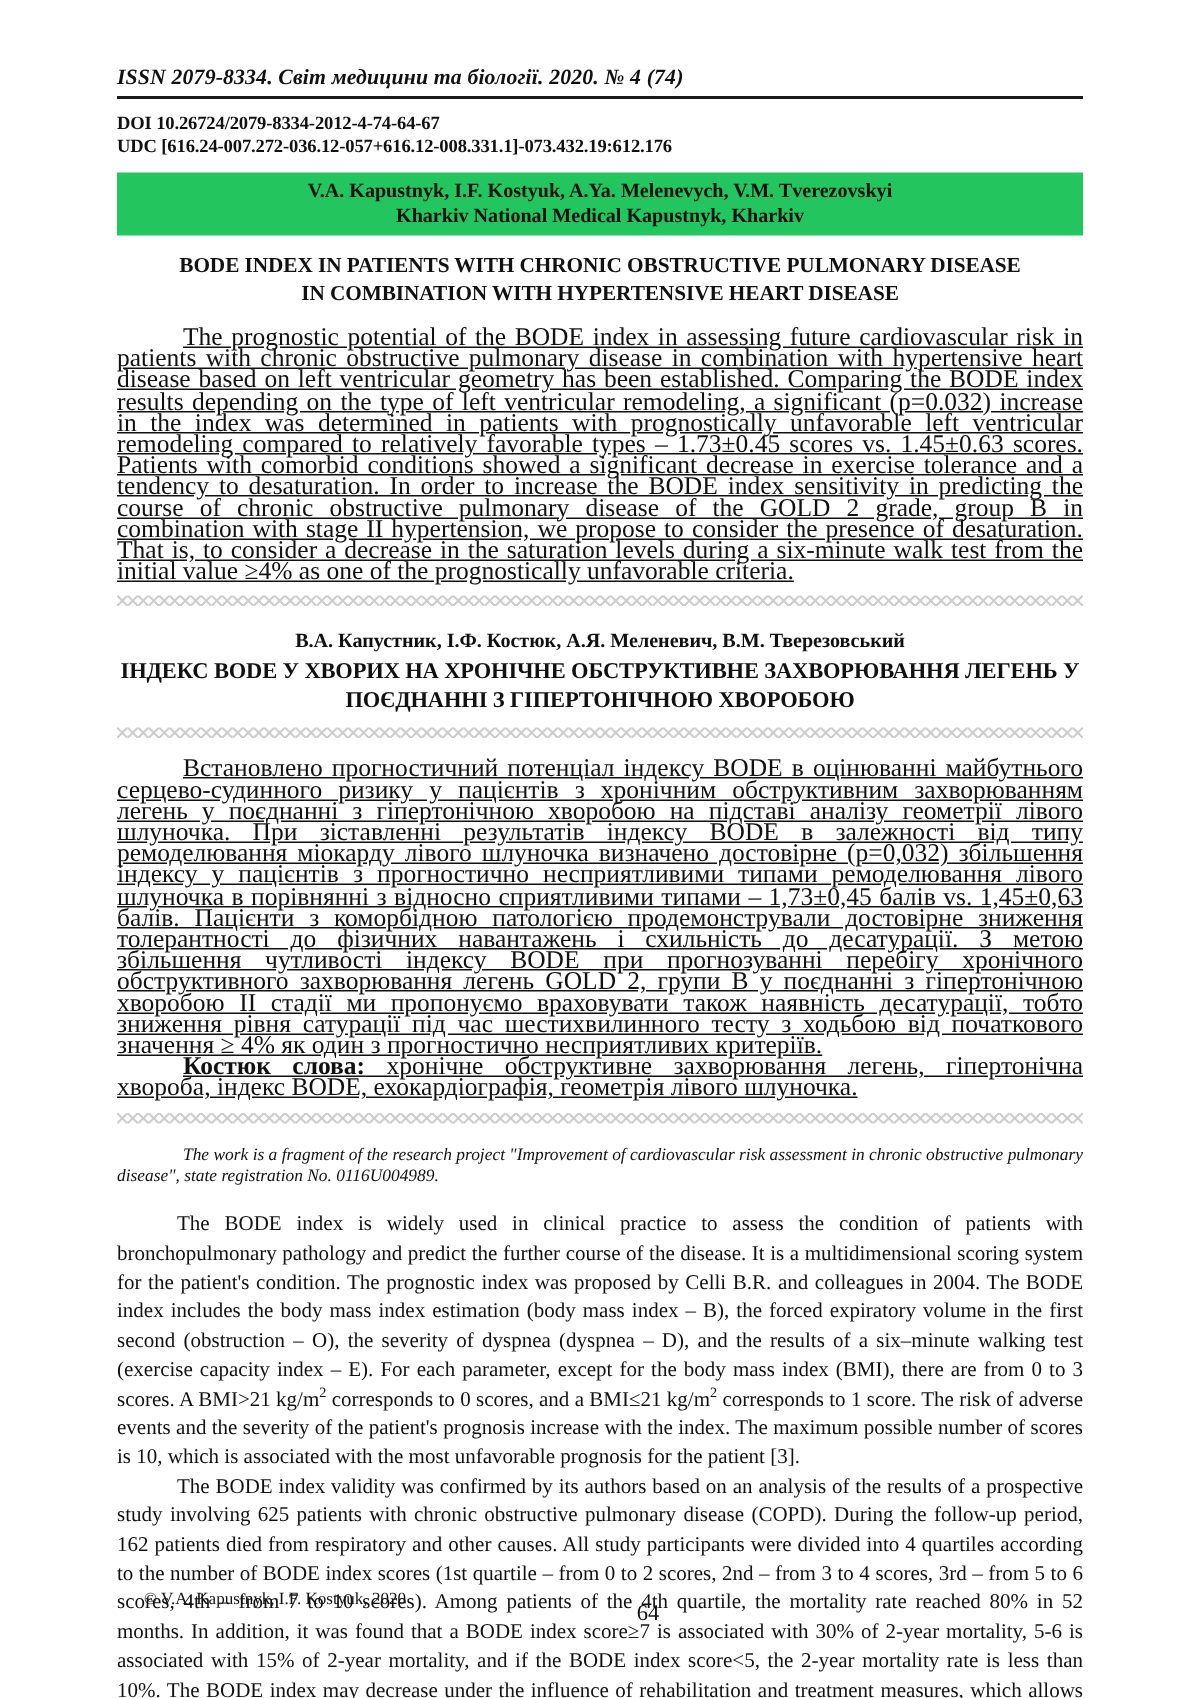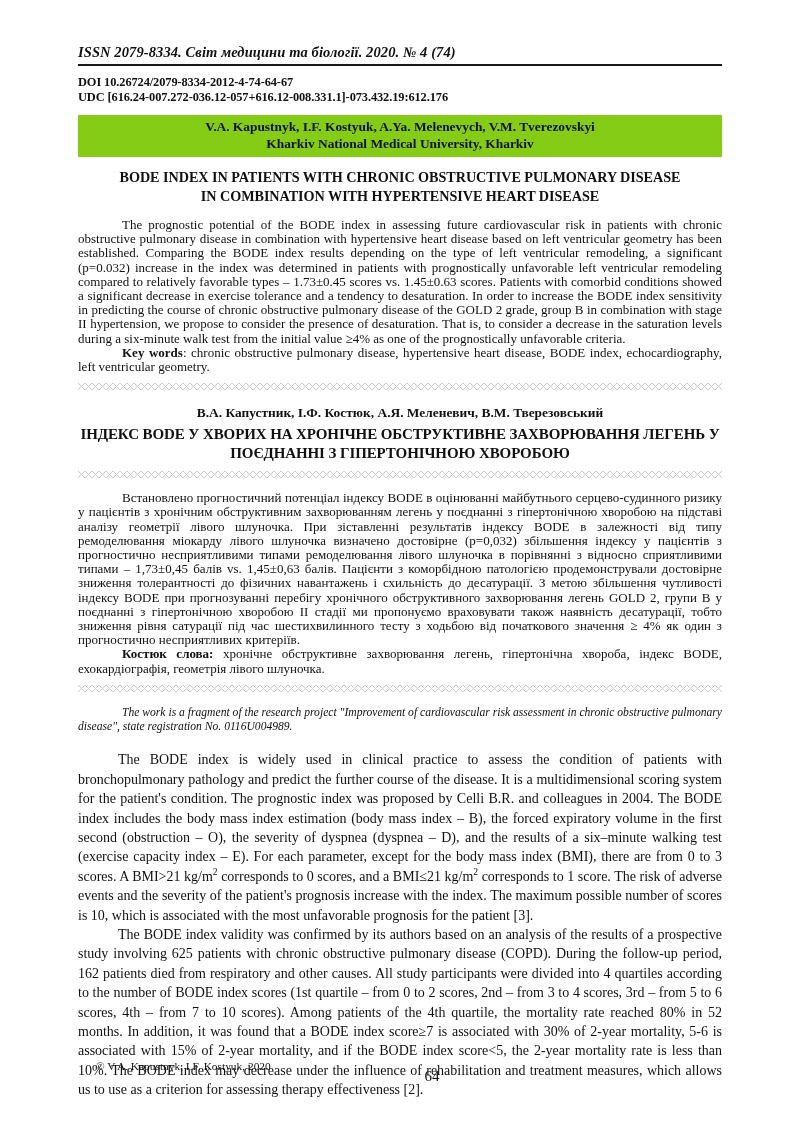--- a/index.html
+++ b/index.html
@@ -45,21 +45,21 @@
   
   .idline {
     font-weight: bold;
     font-size: 12.4px;
     line-height: 14.5px;
     letter-spacing: -0.1px;
   }
 
   
   .author-band {
-    background: #84cc16;
+    background: #22c55e;
     margin-top: 11px;
     padding: 4px 0 5px 0;
     text-align: center;
   }
   .author-band .line {
     font-weight: bold;
     font-size: 13.4px;
     line-height: 16.5px;
   }
 
@@ -74,24 +74,25 @@
   }
   .email {
     text-align: right;
     font-size: 11.8px;
     margin-top: 18px;
   }
 
   
   .abstract {
     margin-top: 13px;
-    font-size: 13px;
+    font-size: 17px;
     line-height: 14.2px;
     text-align: justify;
     text-justify: inter-word;
+    text-decoration: underline;
   }
   .abstract p {
     margin: 0;
     text-indent: 44px;
   }
   .kw-label { font-weight: bold; }
 
   
   .zigzag {
     height: 7px;
@@ -169,32 +170,31 @@
   <div class="content">
 
     <div class="running-head">ISSN 2079-8334. Світ медицини та біології. 2020. № 4 (74)</div>
     <div class="head-rule"></div>
 
     <div class="idline">DOI 10.26724/2079-8334-2012-4-74-64-67</div>
     <div class="idline">UDC [616.24-007.272-036.12-057+616.12-008.331.1]-073.432.19:612.176</div>
 
     <div class="author-band">
       <div class="line">V.A. Kapustnyk, I.F. Kostyuk, A.Ya. Melenevych, V.M. Tverezovskyi</div>
-      <div class="line">Kharkiv National Medical University, Kharkiv</div>
+      <div class="line">Kharkiv National Medical Kapustnyk, Kharkiv</div>
     </div>
 
     <div class="title-en">
       <div>BODE INDEX IN PATIENTS WITH CHRONIC OBSTRUCTIVE PULMONARY DISEASE</div>
       <div>IN COMBINATION WITH HYPERTENSIVE HEART DISEASE</div>
     </div>
 
 
     <div class="abstract">
       <p>The prognostic potential of the BODE index in assessing future cardiovascular risk in patients with chronic obstructive pulmonary disease in combination with hypertensive heart disease based on left ventricular geometry has been established. Comparing the BODE index results depending on the type of left ventricular remodeling, a significant (p=0.032) increase in the index was determined in patients with prognostically unfavorable left ventricular remodeling compared to relatively favorable types – 1.73±0.45 scores vs. 1.45±0.63 scores. Patients with comorbid conditions showed a significant decrease in exercise tolerance and a tendency to desaturation. In order to increase the BODE index sensitivity in predicting the course of chronic obstructive pulmonary disease of the GOLD 2 grade, group B in combination with stage II hypertension, we propose to consider the presence of desaturation. That is, to consider a decrease in the saturation levels during a six-minute walk test from the initial value ≥4% as one of the prognostically unfavorable criteria.</p>
-      <p><span class="kw-label">Key words</span><span>: chronic obstructive pulmonary disease, hypertensive heart disease, BODE index, echocardiography, left ventricular geometry.</span></p>
     </div>
 
     <div class="zigzag"></div>
 
     <div class="author-ua">В.А. Капустник, І.Ф. Костюк, А.Я. Меленевич, В.М. Тверезовський</div>
 
     <div class="title-ua">
       <div>ІНДЕКС BODE У ХВОРИХ НА ХРОНІЧНЕ ОБСТРУКТИВНЕ ЗАХВОРЮВАННЯ ЛЕГЕНЬ У</div>
       <div>ПОЄДНАННІ З ГІПЕРТОНІЧНОЮ ХВОРОБОЮ</div>
     </div>

